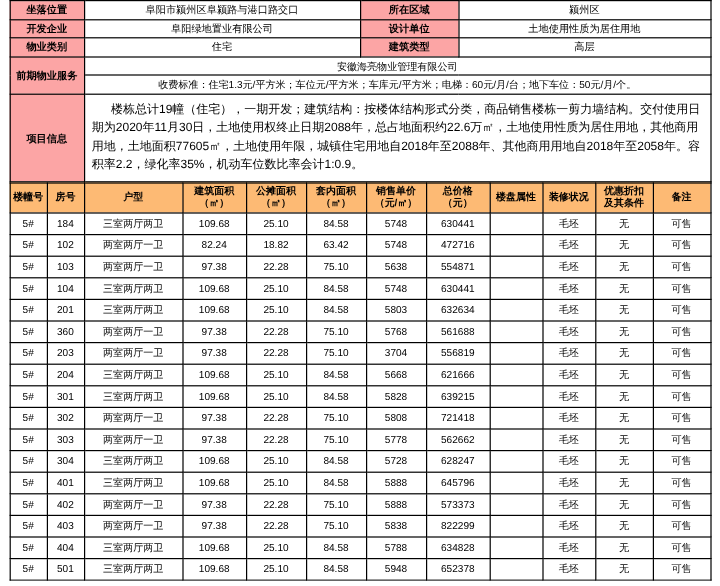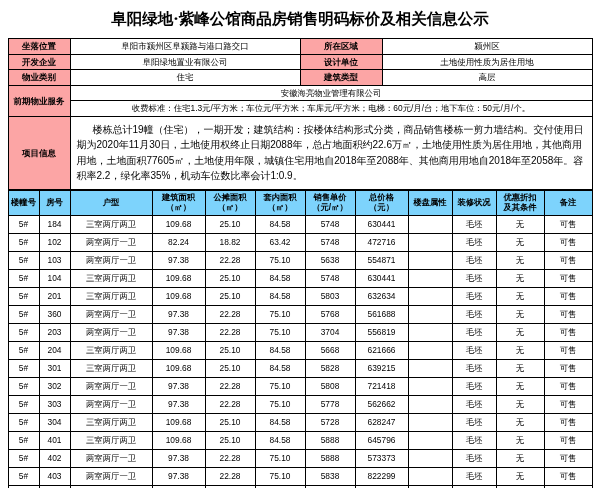--- a/index.html
+++ b/index.html
@@ -17,38 +17,37 @@
   td{
     border:1px solid #000;
     font-size:8.5px;
     text-align:center;
     vertical-align:middle;
     padding:2px 2px;
     line-height:1.25;
     word-break:break-all;
   }
   .lbl{background:#fca5a5;font-weight:bold;}
-  .hdr{background:#7dd3fc;font-weight:bold;font-size:8.3px;line-height:1.2;}
+  .hdr{background:#fdba74;font-weight:bold;font-size:8.3px;line-height:1.2;}
   .info{
     text-align:left;
     font-size:10px;
     line-height:1.55;
     padding:5px 6px;
     text-indent:16px;
   }
   .row-cell{font-size:8.4px;height:14px;}
   .serv{font-size:8.4px;}
   .t2 td{height:13px;}
 </style>
 </head>
 <body>
 
 <div class="page">
 
-  <div class="title">阜阳绿地·紫峰公馆商品房销售明码标价及相关信息公示</div>
 
   <table>
     <colgroup>
       <col style="width:62px">
         <col style="width:230px">
         <col style="width:82px">
         <col style="width:210px">
     </colgroup>
     <tbody>
       <tr>

